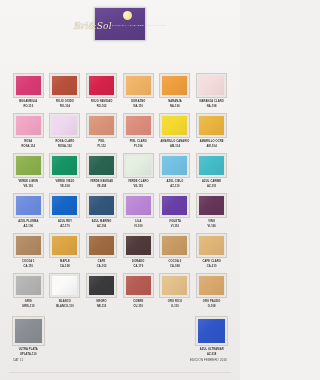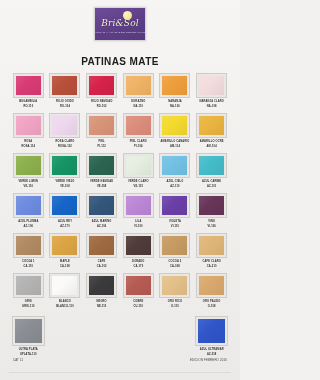--- a/index.html
+++ b/index.html
@@ -19,21 +19,21 @@
   .logo-wrap {
     position: absolute; left: 0; right: 0; top: 7px;
     display: flex; justify-content: center;
   }
   .logo {
     width: 52px; height: 34px;
     background: linear-gradient(160deg,#6c4d97 0%,#5e3f88 50%,#563a7e 100%);
     border: 1px solid #d9d6d2;
     position: relative;
     display: flex; align-items: center; justify-content: center;
-    flex-direction: column;
+    flex-direction: row;
     box-shadow: 0 0 2px rgba(0,0,0,.18);
   }
   .logo-mark {
     position: absolute; top: 3px; right: 13px;
     width: 9px; height: 9px;
     border-radius: 50%;
     background: radial-gradient(circle at 35% 35%, #fdf3c8 0%, #f6e79a 60%, #e9d478 100%);
   }
   .logo-script {
     font-family: "DejaVu Serif", serif;
@@ -161,21 +161,20 @@
 <div id="page">
 
   <div class="logo-wrap">
     <div class="logo">
       <span class="logo-mark"></span>
       <span class="logo-script">Bri&amp;Sol</span>
       <span class="logo-sub">PATINAS Y ACABADOS DECORATIVOS</span>
     </div>
   </div>
 
-  <div class="title">PATINAS MATE</div>
 
   <div class="grid">
 
   <div class="cell">
         <div class="chip-frame">
           <div class="chip" style="background: rgb(217, 59, 116);"></div>
         </div>
         <div class="swatch-name">BUGAMBILIA</div>
         <div class="swatch-code">RO-110</div>
       </div>

